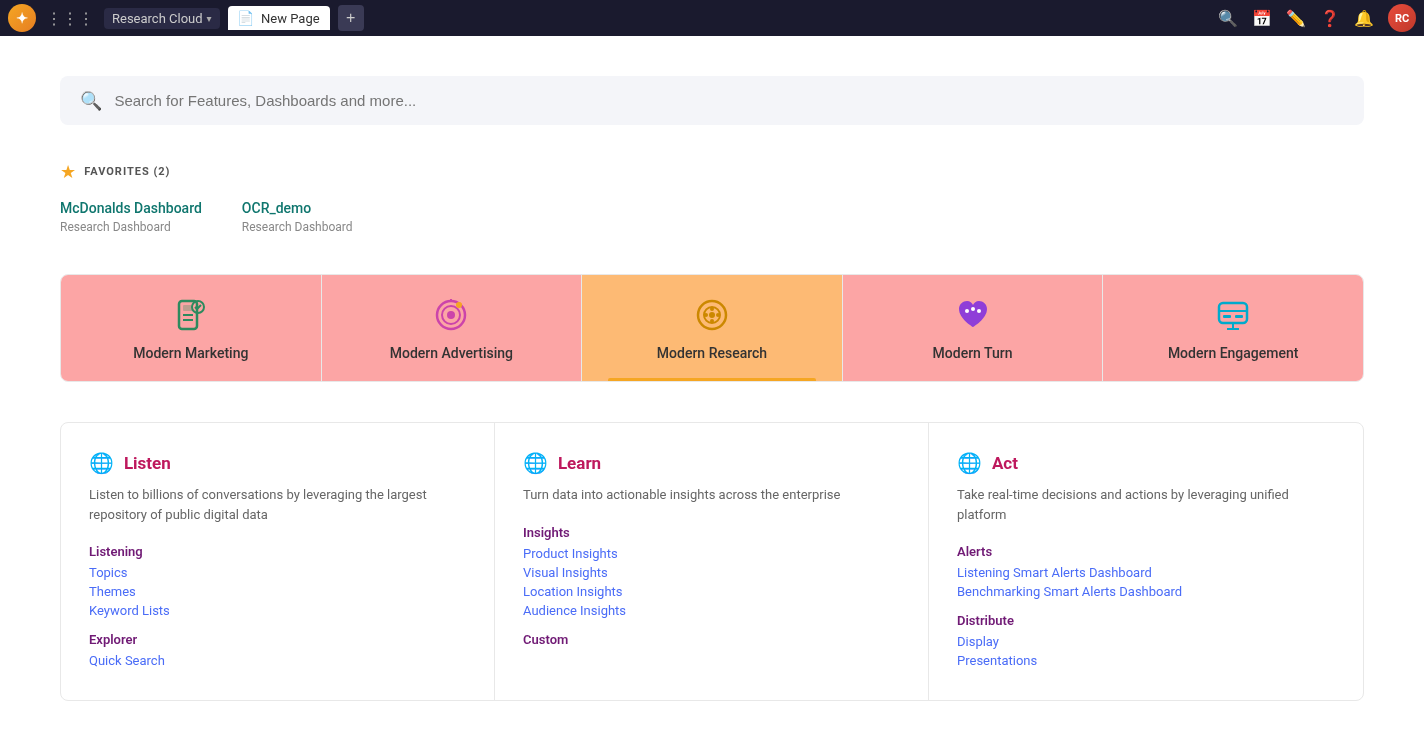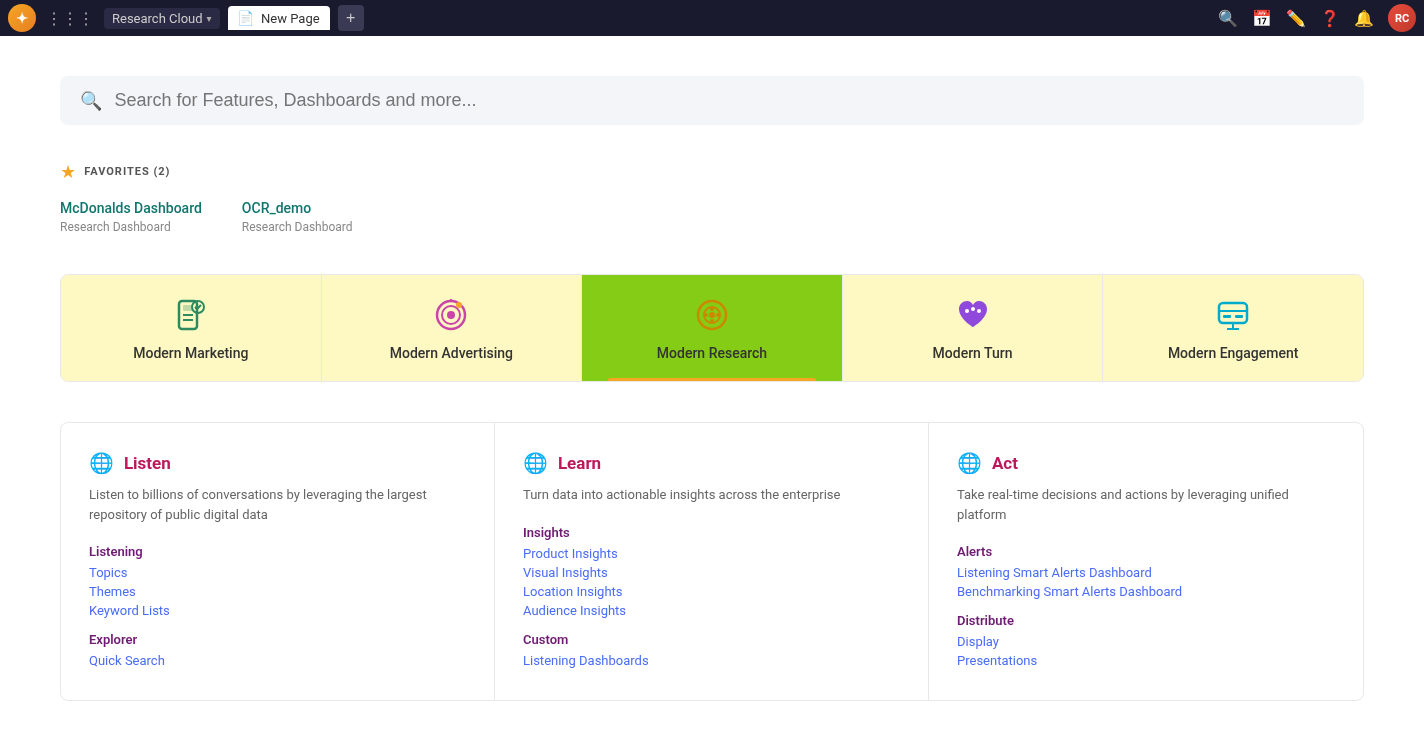--- a/index.html
+++ b/index.html
@@ -75,21 +75,21 @@
       border-radius: 8px;
       padding: 14px 20px;
       display: flex;
       align-items: center;
       gap: 12px;
       margin-bottom: 36px;
     }
     .search-icon { color: #999; font-size: 18px; }
     .search-input {
       border: none; background: transparent;
-      font-size: 18px; color: #000000;
+      font-size: 15px; color: #000000;
       outline: none; flex: 1;
     }
 
     
     .section-header {
       display: flex; align-items: center; gap: 8px;
       margin-bottom: 16px;
     }
     .favorites-star { color: #f5a623; font-size: 18px; }
     .favorites-title {
@@ -112,27 +112,27 @@
       border: 1px solid #e8e8e8;
       border-radius: 8px;
       overflow: hidden;
       margin-bottom: 40px;
     }
     .module-tab {
       flex: 1;
       display: flex; flex-direction: column; align-items: center; justify-content: center;
       padding: 20px 10px;
       cursor: pointer;
-      background: #fef9c3;
+      background: #fca5a5;
       border-right: 1px solid #e8e8e8;
       position: relative;
     }
     .module-tab:last-child { border-right: none; }
     .module-tab.active {
-      background: #84cc16;
+      background: #fdba74;
     }
     .module-tab.active::after {
       content: '';
       position: absolute;
       bottom: 0; left: 10%; right: 10%;
       height: 3px;
       background: #f5a623;
       border-radius: 2px 2px 0 0;
     }
     .module-tab-label {
@@ -316,21 +316,20 @@
         <span class="feature-panel-icon">🌐</span>
         <span class="feature-panel-title">Learn</span>
       </div>
       <p class="feature-panel-desc">Turn data into actionable insights across the enterprise</p>
       <div class="feature-section-label">Insights</div>
       <a class="feature-link" href="#">Product Insights</a>
       <a class="feature-link" href="#">Visual Insights</a>
       <a class="feature-link" href="#">Location Insights</a>
       <a class="feature-link" href="#">Audience Insights</a>
       <div class="feature-section-label">Custom</div>
-      <a class="feature-link" href="#">Listening Dashboards</a>
     </div>
 
     <div class="feature-panel">
       <div class="feature-panel-header">
         <span class="feature-panel-icon">🌐</span>
         <span class="feature-panel-title">Act</span>
       </div>
       <p class="feature-panel-desc">Take real-time decisions and actions by leveraging unified platform</p>
       <div class="feature-section-label">Alerts</div>
       <a class="feature-link" href="#">Listening Smart Alerts Dashboard</a>

